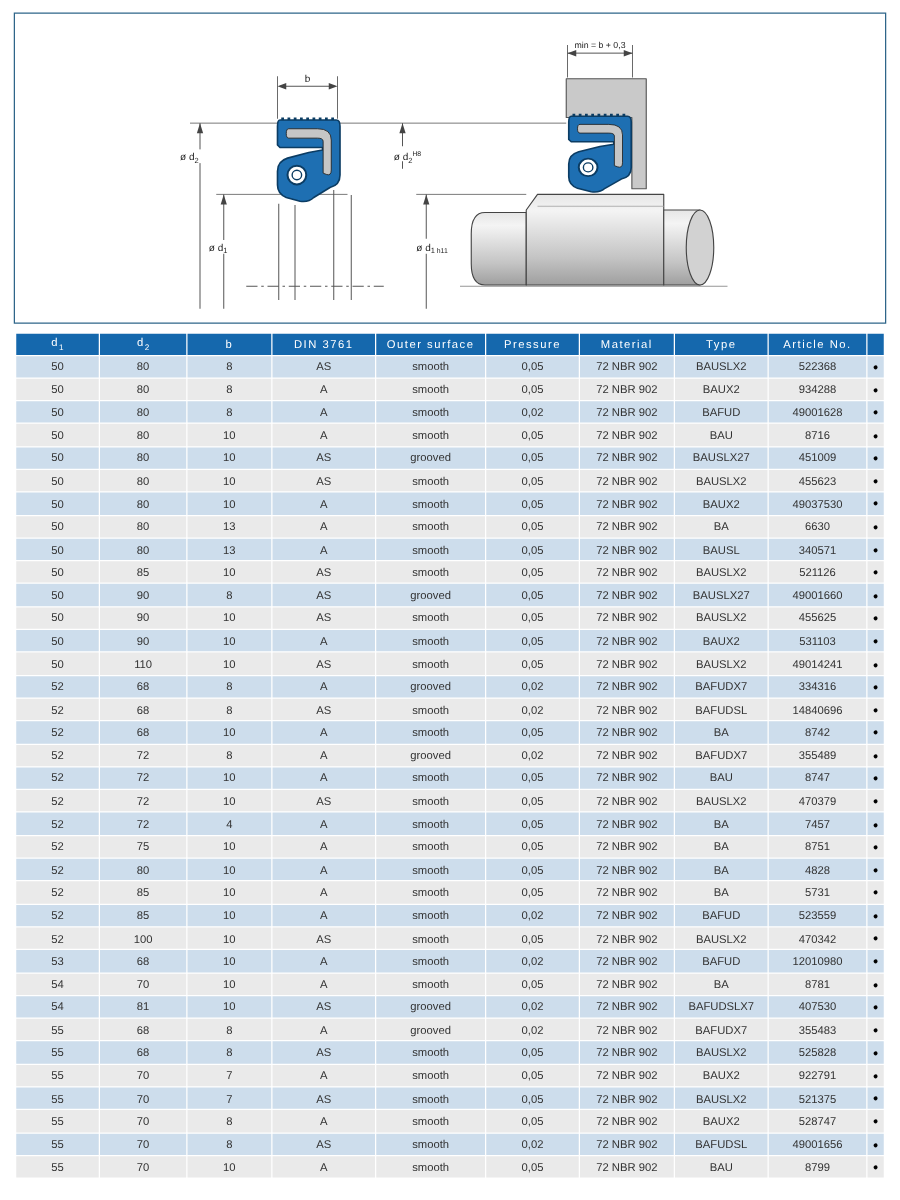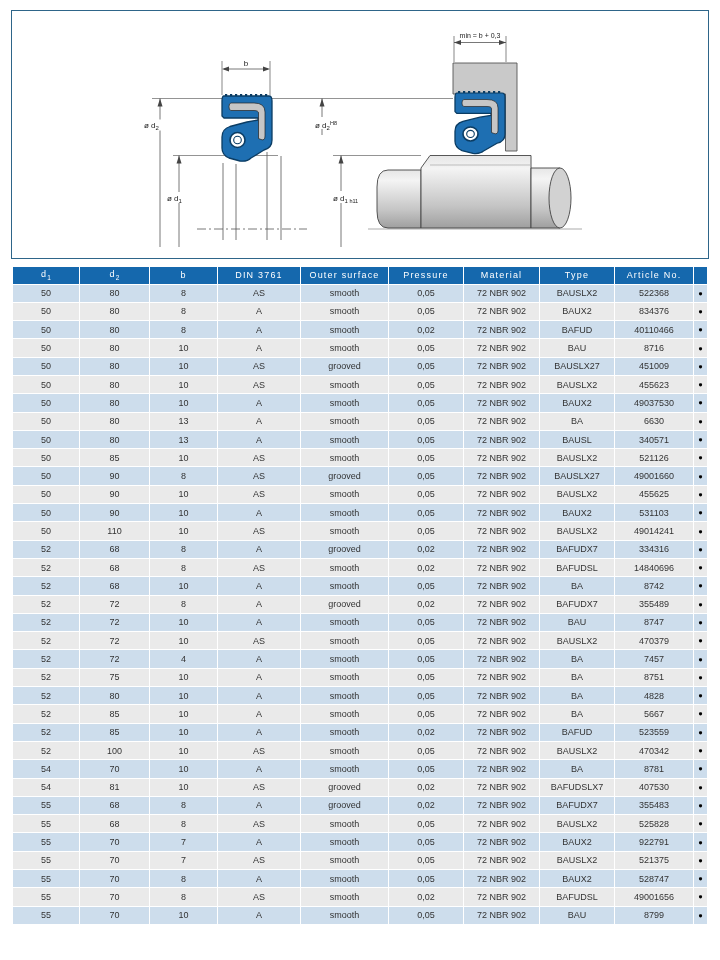--- a/index.html
+++ b/index.html
@@ -165,33 +165,33 @@
         </tr>
         <tr>
           <td>50</td>
           <td>80</td>
           <td>8</td>
           <td>A</td>
           <td>smooth</td>
           <td>0,05</td>
           <td>72 NBR 902</td>
           <td>BAUX2</td>
-          <td>834376</td>
+          <td>934288</td>
           <td class="dot">●</td>
         </tr>
         <tr>
           <td>50</td>
           <td>80</td>
           <td>8</td>
           <td>A</td>
           <td>smooth</td>
           <td>0,02</td>
           <td>72 NBR 902</td>
           <td>BAFUD</td>
-          <td>40110466</td>
+          <td>49001628</td>
           <td class="dot">●</td>
         </tr>
         <tr>
           <td>50</td>
           <td>80</td>
           <td>10</td>
           <td>A</td>
           <td>smooth</td>
           <td>0,05</td>
           <td>72 NBR 902</td>
@@ -429,21 +429,21 @@
         </tr>
         <tr>
           <td>52</td>
           <td>85</td>
           <td>10</td>
           <td>A</td>
           <td>smooth</td>
           <td>0,05</td>
           <td>72 NBR 902</td>
           <td>BA</td>
-          <td>5667</td>
+          <td>5731</td>
           <td class="dot">●</td>
         </tr>
         <tr>
           <td>52</td>
           <td>85</td>
           <td>10</td>
           <td>A</td>
           <td>smooth</td>
           <td>0,02</td>
           <td>72 NBR 902</td>
@@ -454,20 +454,32 @@
         <tr>
           <td>52</td>
           <td>100</td>
           <td>10</td>
           <td>AS</td>
           <td>smooth</td>
           <td>0,05</td>
           <td>72 NBR 902</td>
           <td>BAUSLX2</td>
           <td>470342</td>
+          <td class="dot">●</td>
+        </tr>
+        <tr>
+          <td>53</td>
+          <td>68</td>
+          <td>10</td>
+          <td>A</td>
+          <td>smooth</td>
+          <td>0,02</td>
+          <td>72 NBR 902</td>
+          <td>BAFUD</td>
+          <td>12010980</td>
           <td class="dot">●</td>
         </tr>
         <tr>
           <td>54</td>
           <td>70</td>
           <td>10</td>
           <td>A</td>
           <td>smooth</td>
           <td>0,05</td>
           <td>72 NBR 902</td>

